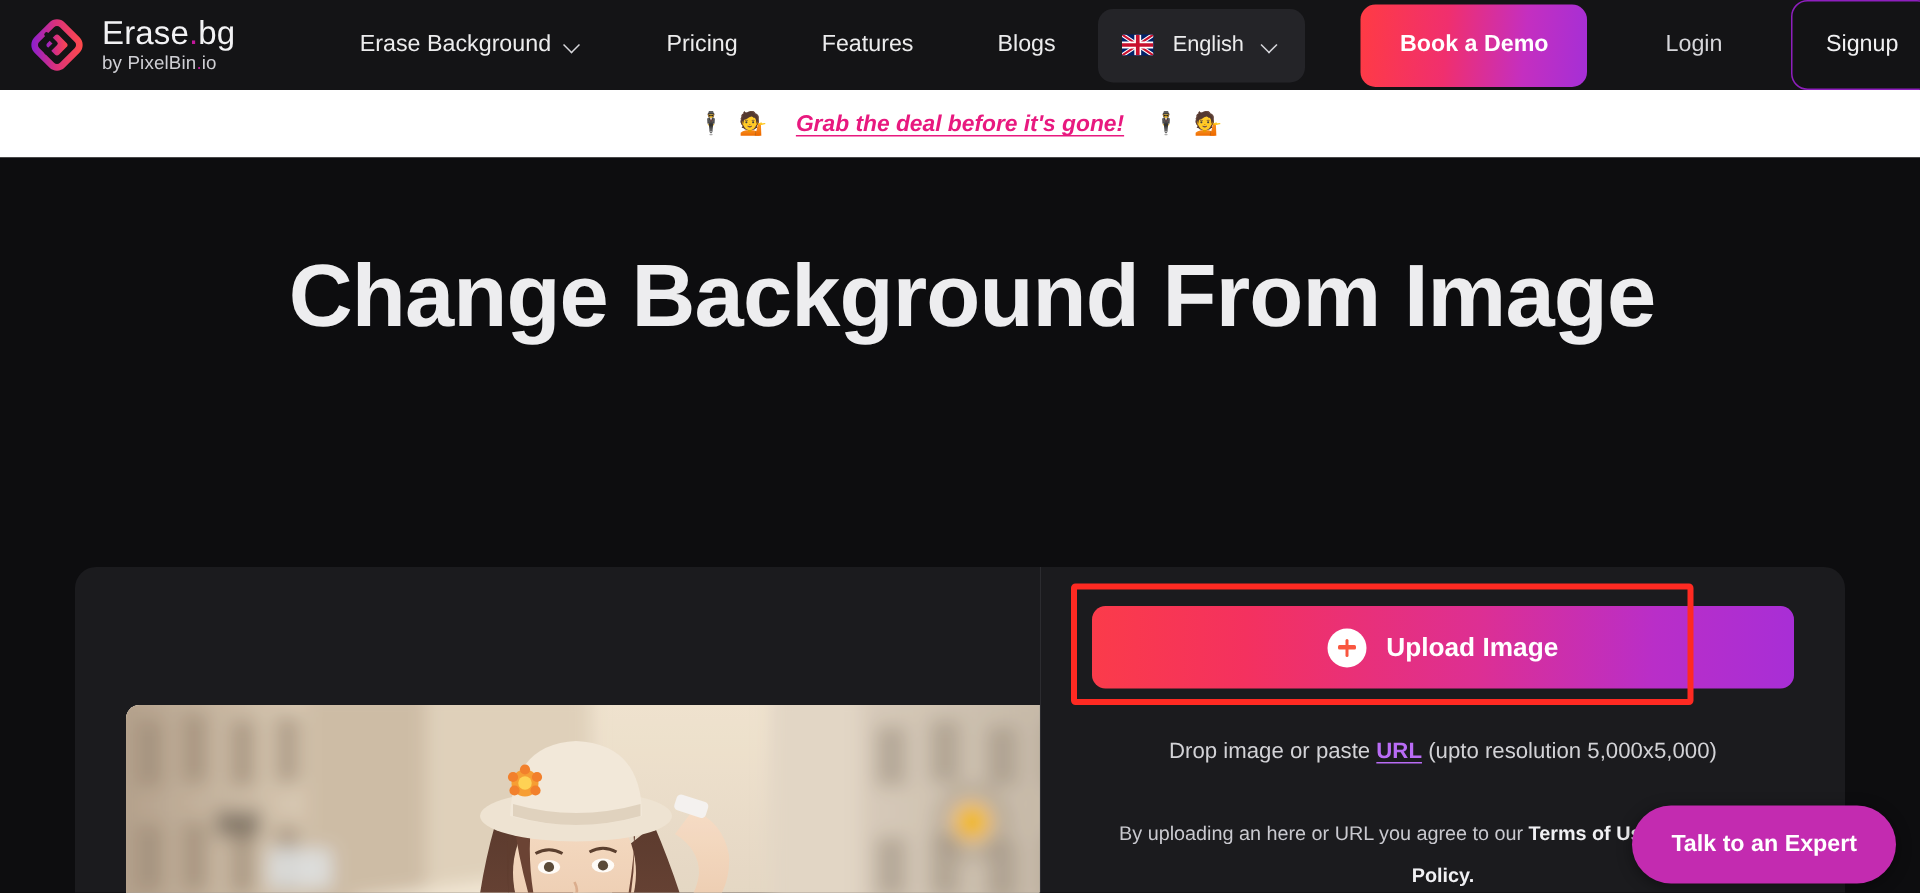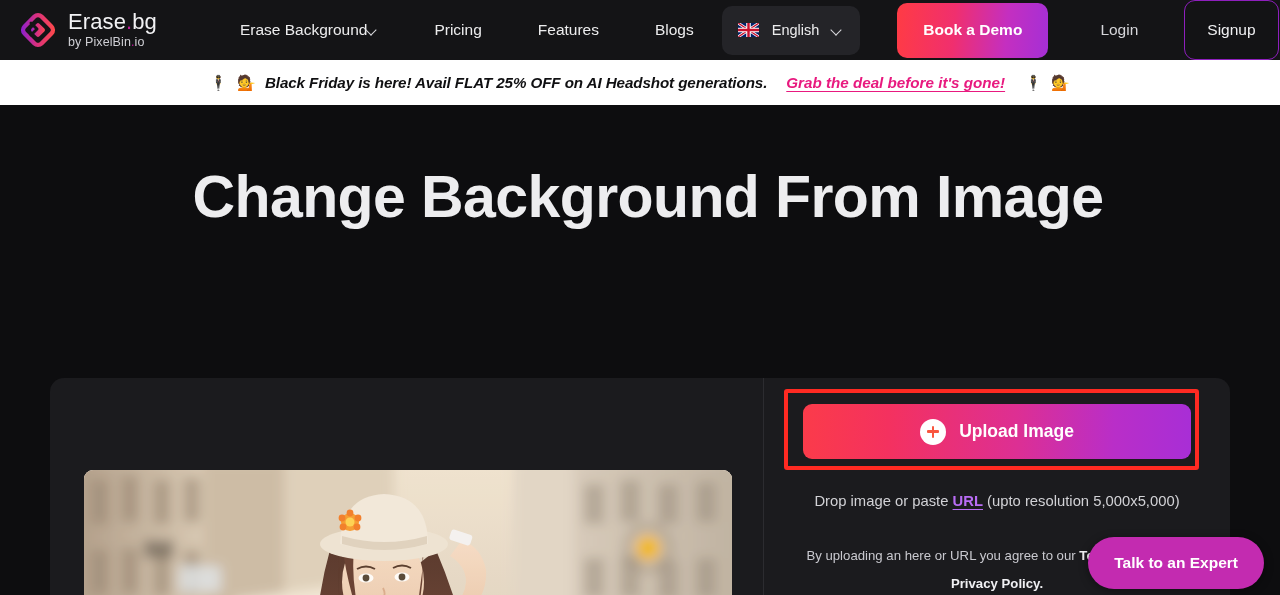--- a/index.html
+++ b/index.html
@@ -30,21 +30,21 @@
     font-size:12.5px; color:#cfcfd4; margin-top:3px; letter-spacing:.1px;
   }
   .brand-sub .dot{ color:#c2179b; }
 
   .nav{
     display:flex; align-items:center; gap:0;
     margin-left:55px;
   }
   .nav-item{
     font-size:15.5px; color:#ececed; padding:0 28px;
-    display:flex; align-items:center; 
+    display:flex; align-items:center; gap:10px;
     cursor:pointer; white-space:nowrap;
   }
   .chev{
     width:11px; height:11px; display:inline-block; position:relative;
   }
   .chev::after{
     content:""; position:absolute; left:0; top:1px;
     width:7px; height:7px;
     border-right:1.6px solid #d8d8dc; border-bottom:1.6px solid #d8d8dc;
     transform:rotate(45deg);
@@ -143,21 +143,21 @@
 
   
   .upload-wrap{ position:relative; }
   .upload-highlight{
     position:absolute; left:-14px; top:-15px;
     width:415px; height:81px;
     border:4px solid #ff2a22; border-radius:3px;
     pointer-events:none;
   }
   .btn-upload{
-    width:388px; height:55px; margin:0 auto;
+    width:468px; height:55px; margin:0 auto;
     border-radius:9px; border:none;
     background:linear-gradient(92deg,#fb3b4a 0%,#f4315f 22%,#dd2f93 55%,#b92ec8 80%,#a82ed6 100%);
     display:flex; align-items:center; justify-content:center; gap:13px;
     cursor:pointer;
   }
   .plus-circle{
     width:26px; height:26px; border-radius:50%; background:#fff;
     display:flex; align-items:center; justify-content:center; flex:none;
     position:relative;
   }
@@ -262,21 +262,20 @@
 
     <div class="btn-login">Login</div>
 
     <button class="btn-signup">Signup</button>
   </div>
 </div>
 
 <div class="promo">
   <span class="promo-emoji">🕴</span>
   <span class="promo-emoji">💁</span>
-  <span class="promo-text">Black Friday is here! Avail FLAT 25% OFF on AI Headshot generations.</span>
   <span class="promo-link">Grab the deal before it's gone!</span>
   <span class="promo-emoji">🕴</span>
   <span class="promo-emoji">💁</span>
 </div>
 
 <div class="hero">
 
   <h1 class="hero-title">Change Background From Image</h1>
 
   <div class="tool">

